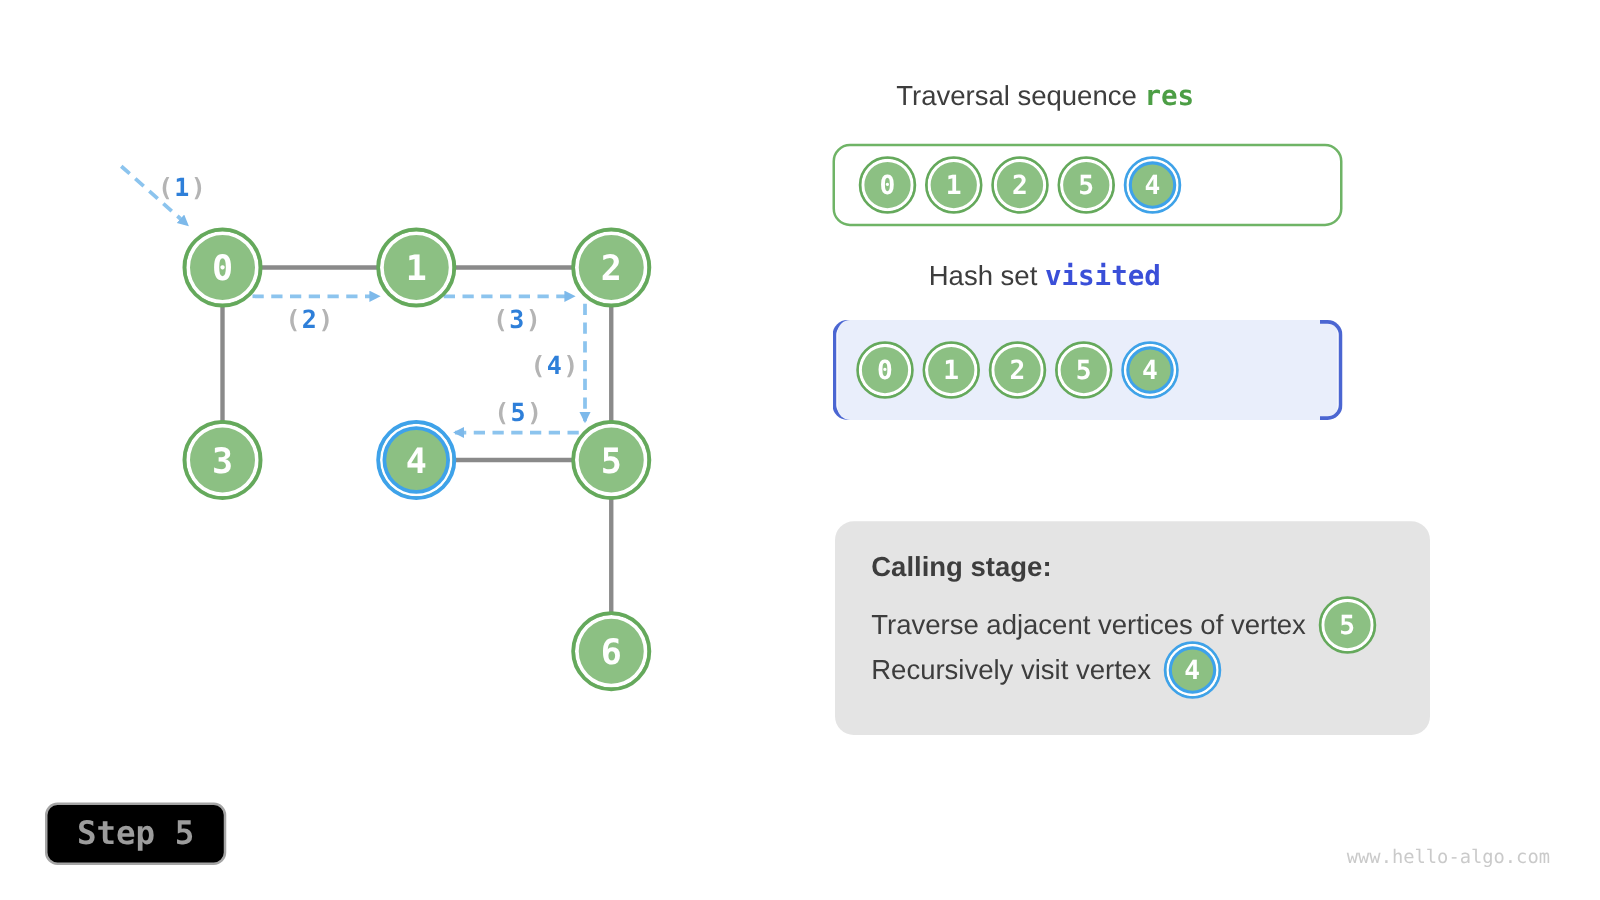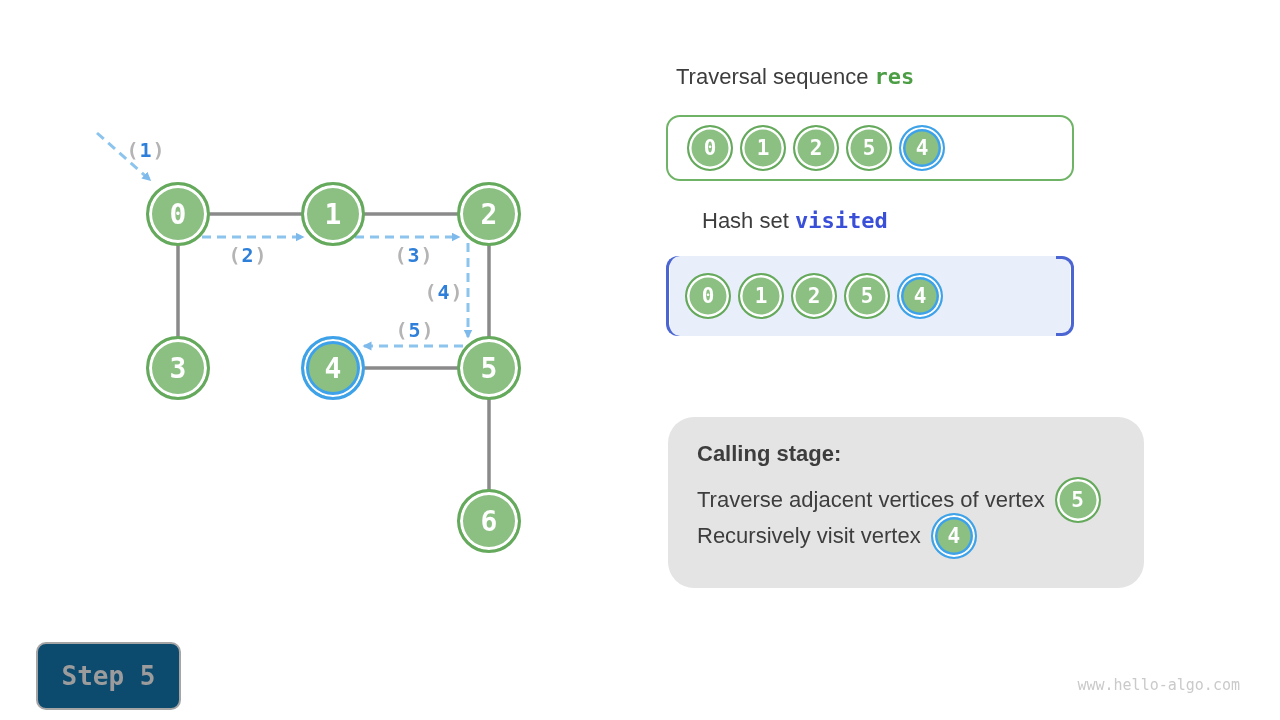--- a/index.html
+++ b/index.html
@@ -38,21 +38,21 @@
   .alabel {
     position:absolute; transform:translate(-50%,-50%);
     font-family:"DejaVu Sans Mono", monospace; font-size:20px; font-weight:bold;
     white-space:nowrap; letter-spacing:1px;
   }
   .alabel .p { color:#b4b4b4; }
   .alabel .n { color:#2e7fd9; }
 
   
   .ptitle {
-    position:absolute; font-size:22px; color:#3d3d3d; white-space:nowrap;
+    position:absolute; font-size:22px; color:#3d3d3d; white-space:nowrap;margin-left:41px;
   }
   .ptitle .code {
     font-family:"DejaVu Sans Mono", monospace; font-weight:bold; font-size:22px;
   }
   .code-green { color:#4c9e45; }
   .code-blue  { color:#3a4fd8; }
 
   .seq-box {
     position:absolute; left:666px; top:115px; width:408px; height:66px;
     border:2px solid #6fb466; border-radius:14px; background:#fff;
@@ -72,38 +72,38 @@
   }
   .hash-box::before { left:0; border-right:none; border-radius:12px 0 0 12px; }
   .hash-box::after  { right:0; border-left:none; border-radius:0 12px 12px 0; }
   .hash-box .row {
     position:absolute; left:19px; top:0; height:100%;
     display:flex; align-items:center; gap:7px;
   }
 
   .call-box {
     position:absolute; left:668px; top:417px; width:476px; height:171px;
-    background:#e4e4e4; border-radius:26px;
+    background:#e4e4e4; border-radius:15px;
   }
   .call-title {
     position:absolute; left:29px; top:24px;
     font-size:22px; font-weight:bold; color:#3d3d3d;
   }
   .call-row {
     position:absolute; left:29px; height:47px;
     display:flex; align-items:center; gap:10px;
     font-size:22px; color:#3d3d3d; white-space:nowrap;
   }
   .call-row.r1 { top:59px; }
   .call-row.r2 { top:95px; }
 
   
   .step-btn {
-    position:absolute; left:36px; top:642px; width:145px; height:68px;
-    background:#0c4a6e; border:2px solid #a5a5a5; border-radius:10px;
+    position:absolute; left:36px; top:642px; width:145px; height:50px;
+    background:#000000; border:2px solid #a5a5a5; border-radius:10px;
     display:flex; align-items:center; justify-content:center;
     font-family:"DejaVu Sans Mono", monospace; font-weight:bold; font-size:26px;
     color:#9c9c9c; cursor:pointer;
   }
   .watermark {
     position:absolute; right:40px; top:676px;
     font-family:"DejaVu Sans Mono", monospace; font-size:15px; color:#cacaca;
   }
 
   svg.lines { position:absolute; left:0; top:0; }

